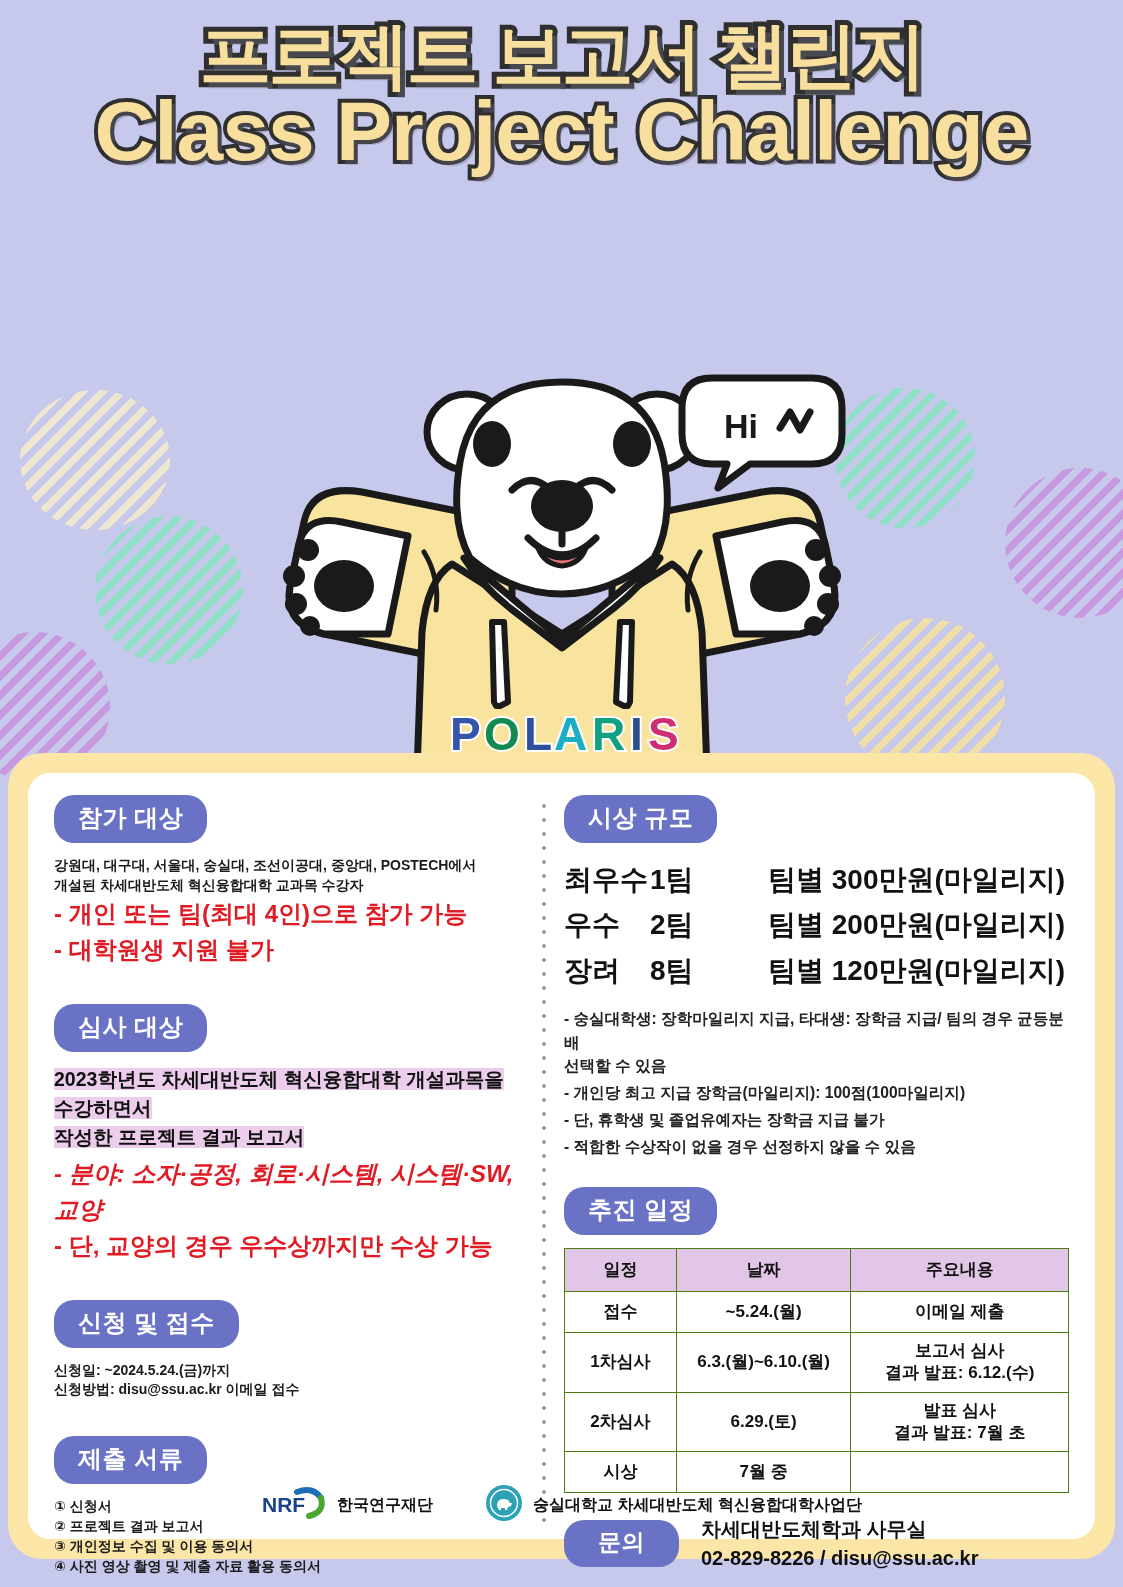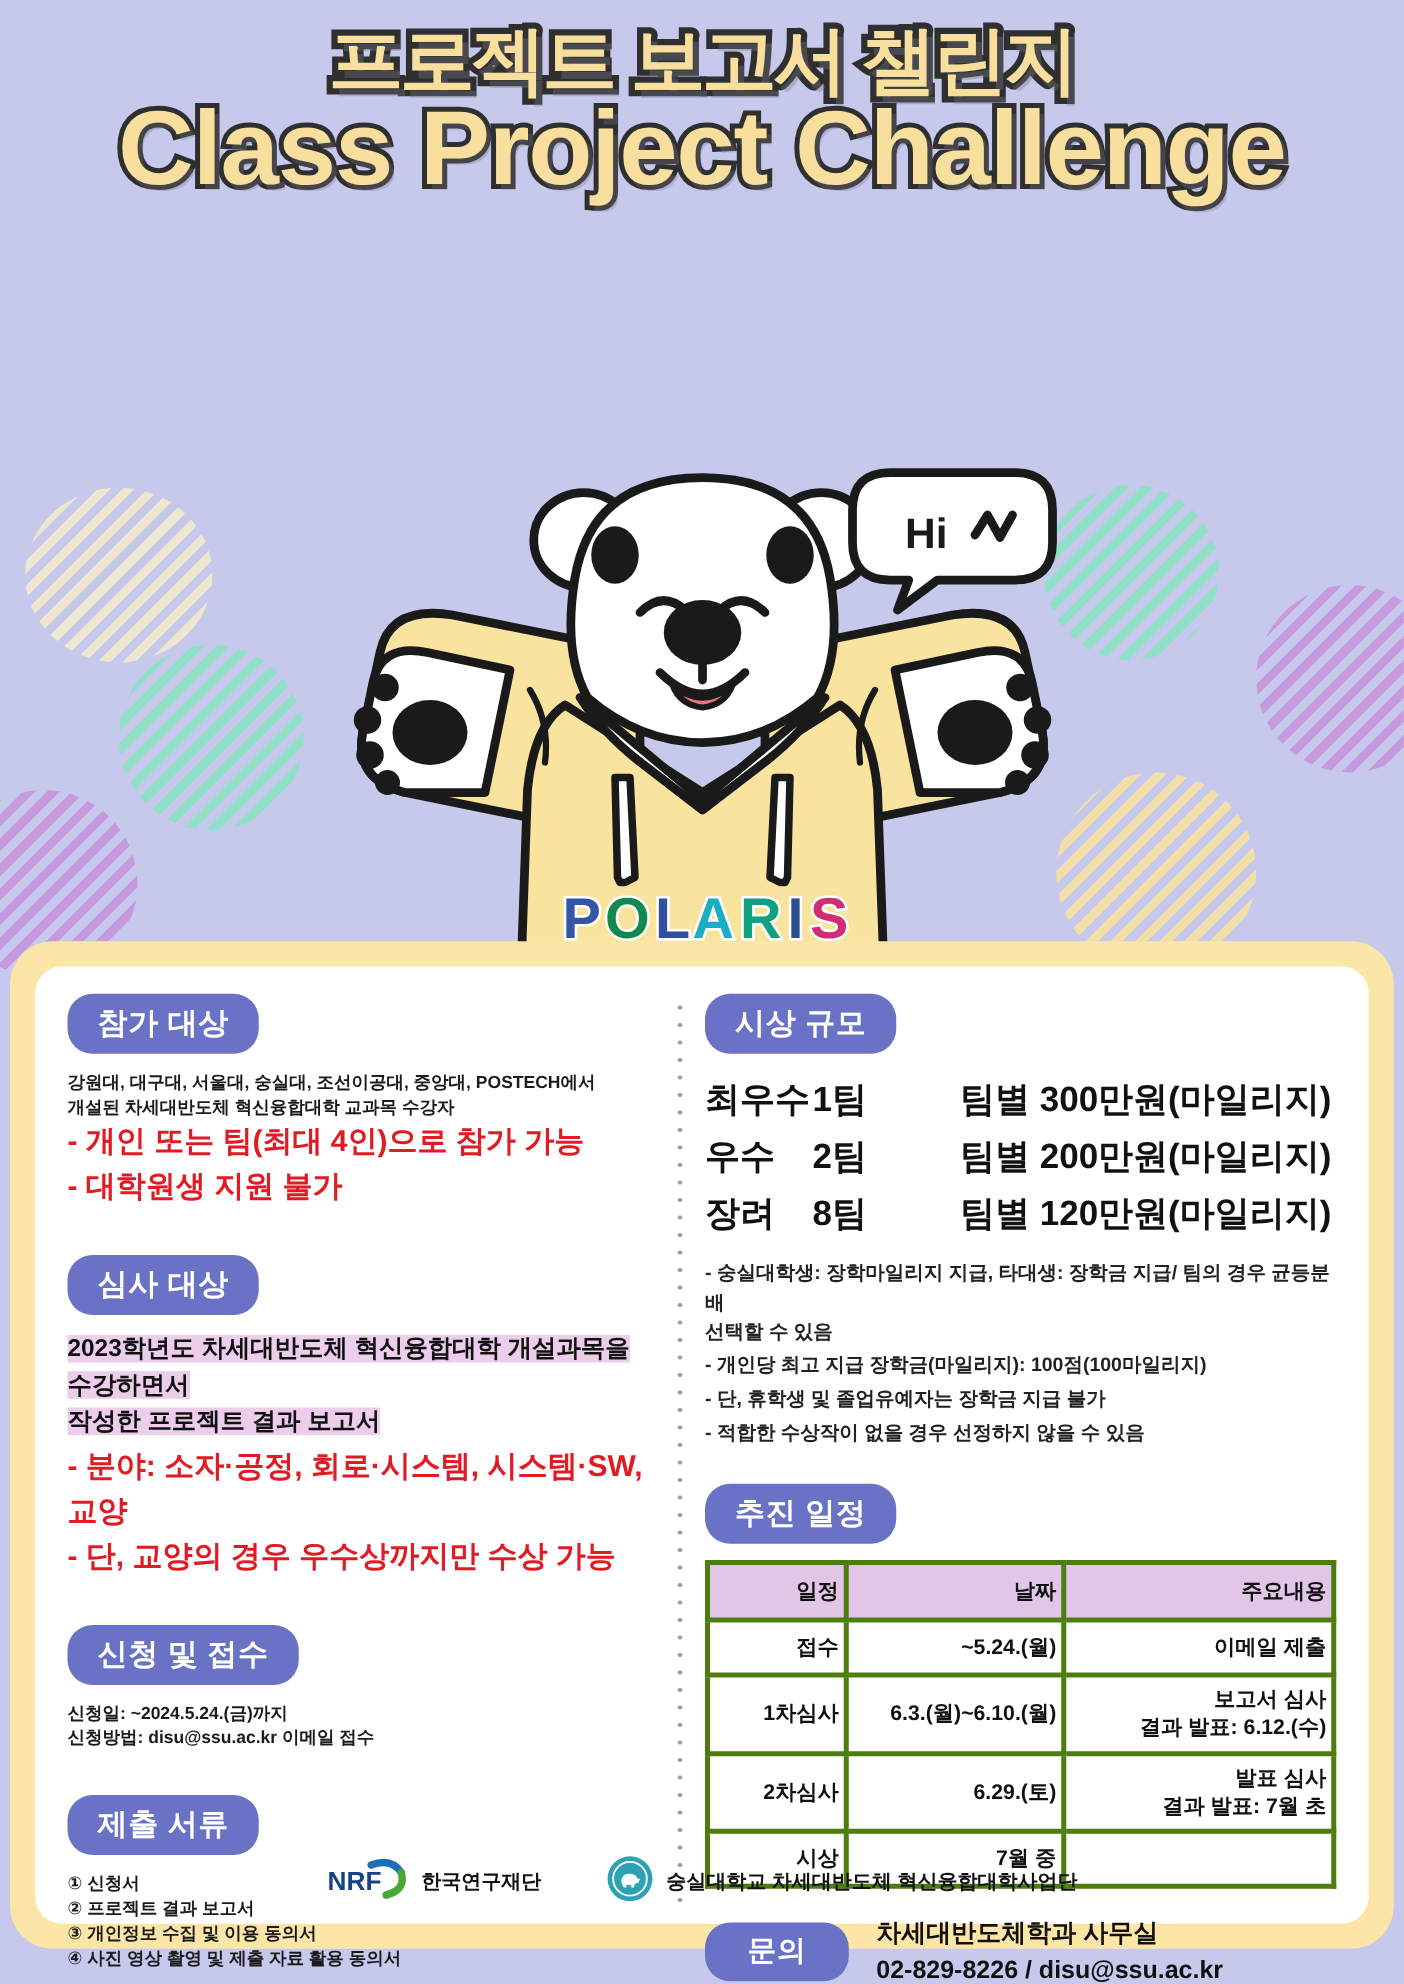--- a/index.html
+++ b/index.html
@@ -26,21 +26,21 @@
   }
   .t-line1 {
     font-size:76px; font-weight:900; letter-spacing:-2px;
     color:#ffffff;
     -webkit-text-stroke:9px #3a3a3a;
     paint-order:stroke fill;
     text-shadow:7px 9px 0 #777777;
     line-height:1.02;
   }
   .t-line2 {
-    font-size:60px; font-weight:900; letter-spacing:-3px;
+    font-size:72px; font-weight:900; letter-spacing:-3px;
     color:#f9df9d;
     -webkit-text-stroke:10px #2f2f2f;
     paint-order:stroke fill;
     text-shadow:5px 6px 0 rgba(120,120,140,.35);
     line-height:1.04;
     margin-top:-4px;
   }
   .t-line3 {
     font-size:84px; font-weight:900; letter-spacing:-1px;
     color:#f9df9d;
@@ -97,21 +97,21 @@
 
   
   .award-row { display:flex; font-size:28px; font-weight:800; color:#111; line-height:1.62; }
   .aw-1 { width:86px; } .aw-2 { width:118px; } .aw-3 { flex:1; }
   .sub-list { margin-top:14px; }
   .sub-list li { list-style:none; font-size:15.6px; color:#222; line-height:1.52; font-weight:600; margin-bottom:3px; }
 
   
   table.sched { border-collapse:collapse; width:505px; margin-top:13px; }
   table.sched th, table.sched td {
-    border:4px solid #4d7c0f; text-align:right;
+    border:1px solid #4d7c0f; text-align:center;
     font-size:17px; font-weight:700; color:#111;
     padding:9px 4px; line-height:1.3;
   }
   table.sched th { background:#e2c6e8; font-weight:800; padding:10px 4px; }
   table.sched td.tall { padding:7px 4px; }
   .c1 { width:112px; } .c2 { width:175px; } .c3 { width:218px; }
 
   
   .contact { display:flex; align-items:center; margin-top:22px; }
   .contact .pill { font-size:23px; padding:7px 34px 9px 34px; }
@@ -230,21 +230,21 @@
       <div class="note-red">- 개인 또는 팀(최대 4인)으로 참가 가능</div>
       <div class="note-red">- 대학원생 지원 불가</div>
 
       <div class="gap-l"></div>
 
       <div class="pill">심사 대상</div>
       <div style="margin-top:13px;">
         <div><span class="hl">2023학년도 차세대반도체 혁신융합대학 개설과목을 수강하면서</span></div>
         <div><span class="hl">작성한 프로젝트 결과 보고서</span></div>
       </div>
-      <div class="note-red" style="margin-top:3px;">- 분야: 소자·공정, 회로·시스템, 시스템·SW, 교양</div>
+      <div class="note-red" style="margin-top:3px;font-style:italic;">- 분야: 소자·공정, 회로·시스템, 시스템·SW, 교양</div>
       <div class="note-red">- 단, 교양의 경우 우수상까지만 수상 가능</div>
 
       <div class="gap-l"></div>
 
       <div class="pill">신청 및 접수</div>
       <div class="body-txt reg">
         <div>신청일: ~2024.5.24.(금)까지</div>
         <div>신청방법: disu@ssu.ac.kr 이메일 접수</div>
       </div>
 

